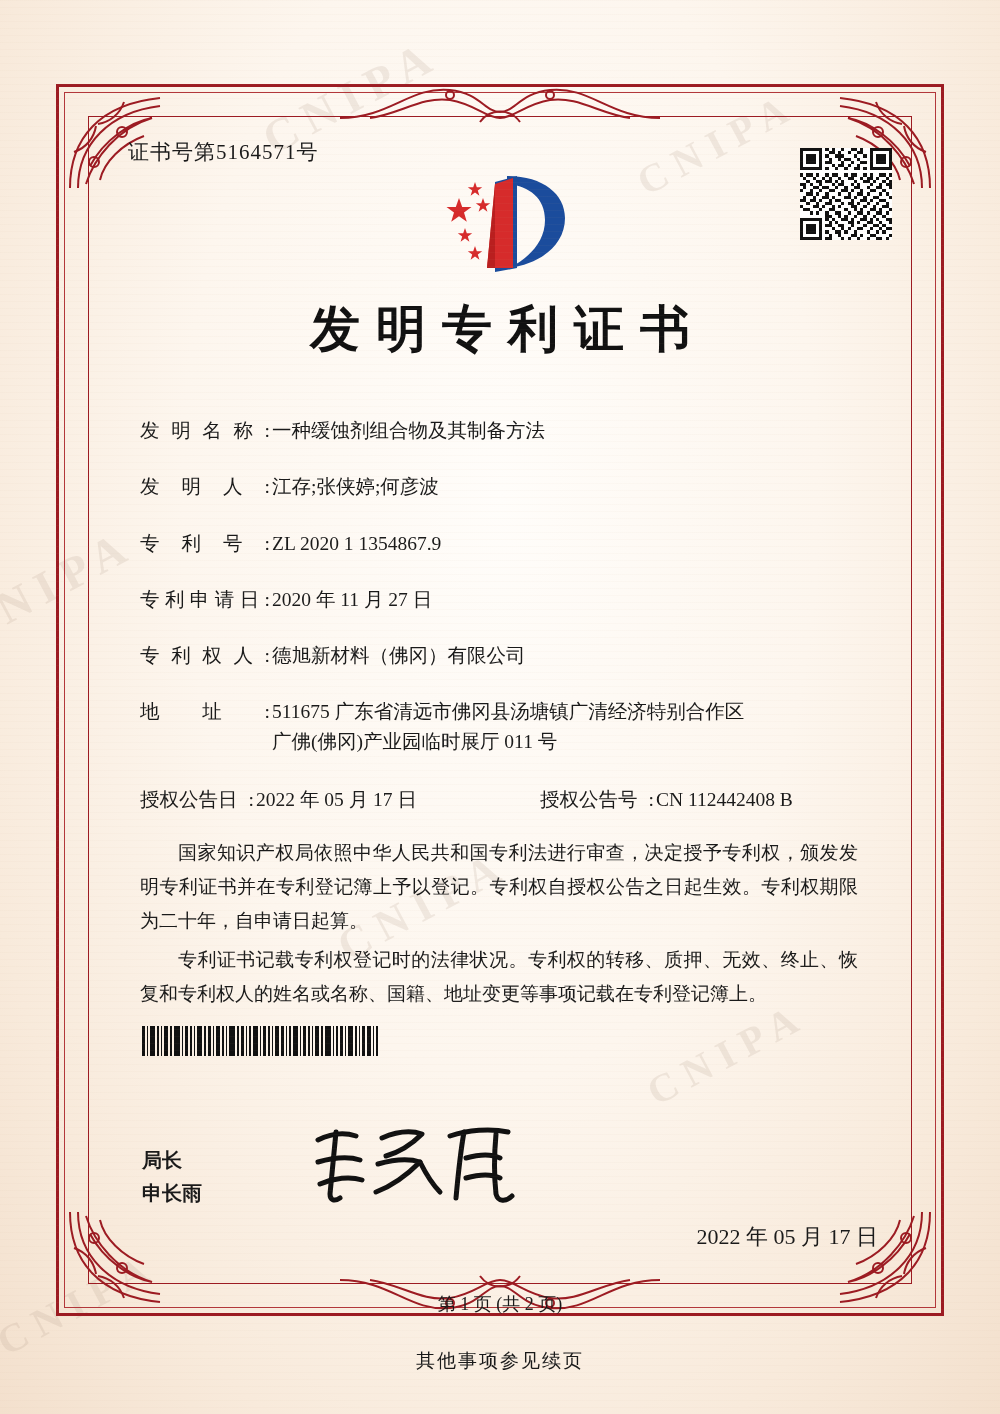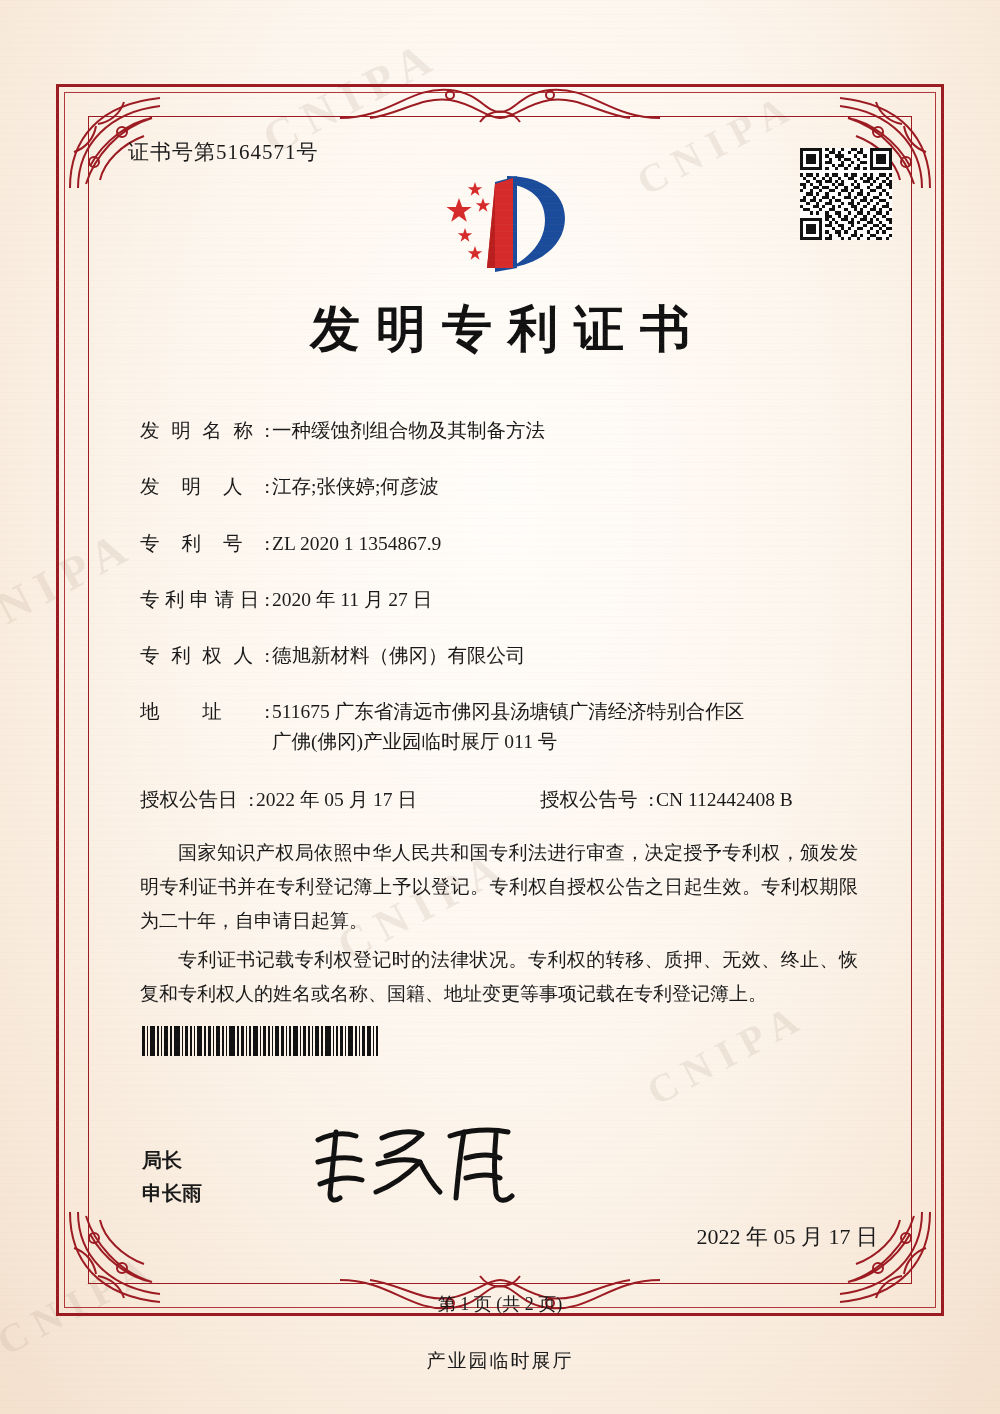--- a/index.html
+++ b/index.html
@@ -756,13 +756,13 @@
     </svg>
   </div>
 
   <div class="sig-date">2022 年 05 月 17 日</div>
 
   <div class="page-no">第 1 页 (共 2 页)</div>
 
   <div class="texture"></div>
 </div>
 
-<div class="continue-note">产业园临时展厅</div>
+<div class="continue-note">其他事项参见续页</div>
 
 </body></html>

